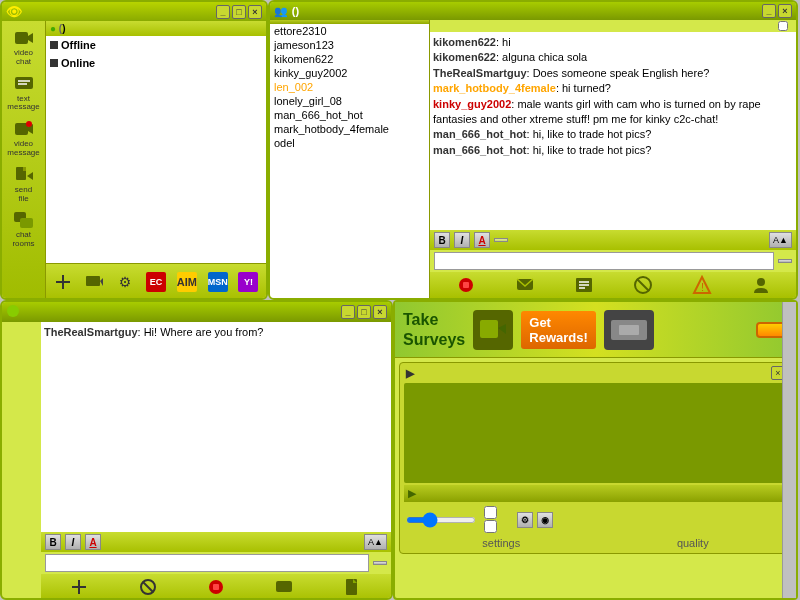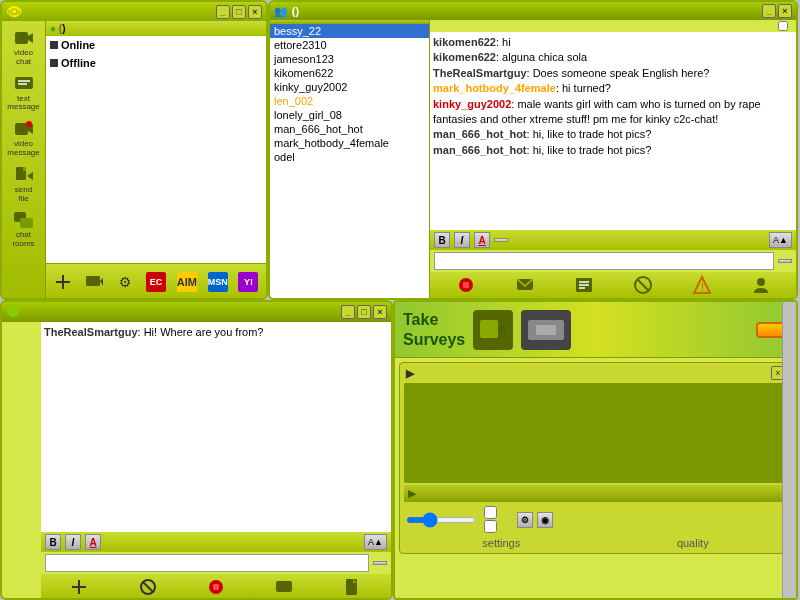--- a/index.html
+++ b/index.html
@@ -297,29 +297,29 @@
           <span></span>
           <span style="color:#666;">(</span><span style="color:#333; font-size:10px;"></span><span>)</span>
         </span>
       </div>
       <div class="contacts-panel" style="flex:1;">
         <div class="contact-group">
           <div class="contact-group-header">
             <svg width="8" height="8">
                 <rect width="8" height="8" fill="#333"></rect>
               </svg>
-            <span>Online</span>
+            <span>Offline</span>
           </div>
         </div>
         <div class="contact-group">
           <div class="contact-group-header">
             <svg width="8" height="8">
                 <rect width="8" height="8" fill="#333"></rect>
               </svg>
-            <span>Offline</span>
+            <span>Online</span>
           </div>
         </div>
       </div>
       <div class="contacts-toolbar">
         <div class="toolbar-btn-sm">
           <div class="toolbar-icon">
               <svg width="18" height="18">
                 <rect x="2" y="8" width="14" height="2" fill="#333"></rect>
                 <rect x="8" y="2" width="2" height="14" fill="#333"></rect>
               </svg>
@@ -371,21 +371,20 @@
     <div class="win-controls">
       <div class="win-btn">_</div>
       <div class="win-btn">×</div>
     </div>
   </div>
   <div class="newusers-inner">
     <div class="members-panel">
       <div class="members-header">
         <span></span>
       </div>
-      <div class="member-item selected">bessy_22</div>
       <div class="member-item">ettore2310</div>
       <div class="member-item">jameson123</div>
       <div class="member-item">kikomen622</div>
       <div class="member-item">kinky_guy2002</div>
       <div class="member-item orange">len_002</div>
       <div class="member-item">lonely_girl_08</div>
       <div class="member-item">man_666_hot_hot</div>
       <div class="member-item">mark_hotbody_4female</div>
       <div class="member-item">odel</div>
     </div>
@@ -561,20 +560,21 @@
 
 <div id="right-bottom" style="position:absolute;">
   <div class="ad-banner">
     <span class="ad-take-surveys">Take<br>Surveys</span>
     <div style="width:40px; height:40px; background:#556600; border-radius:4px; display:flex; align-items:center; justify-content:center;">
       <svg width="30" height="30">
           <rect x="2" y="5" width="18" height="18" rx="2" fill="#88aa00"></rect>
           <polygon points="20,13 28,9 28,19" fill="#446600"></polygon>
         </svg>
     </div>
+    <span class="ad-rewards">Get<br>Rewards!</span>
     <div style="width:50px; height:40px; background:#444; border-radius:4px; display:flex; align-items:center; justify-content:center;">
       <svg width="40" height="30">
           <rect x="2" y="5" width="36" height="20" rx="2" fill="#888"></rect>
           <rect x="10" y="10" width="20" height="10" rx="1" fill="#aaa"></rect>
         </svg>
     </div>
     <button class="ad-join-btn"></button>
   </div>
   <div class="video-preview">
     <div class="video-preview-header">

